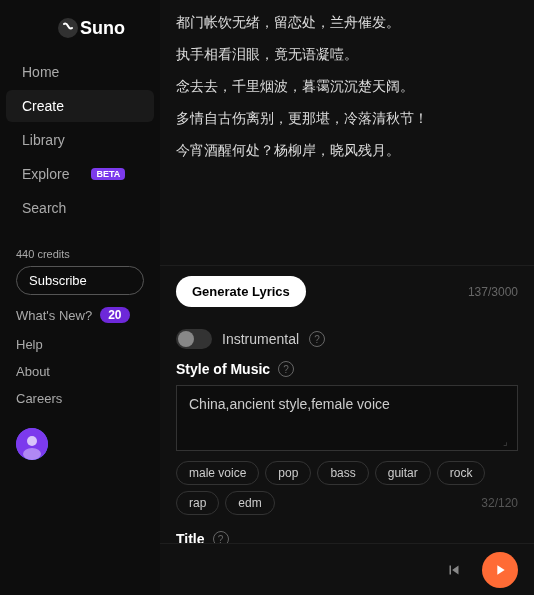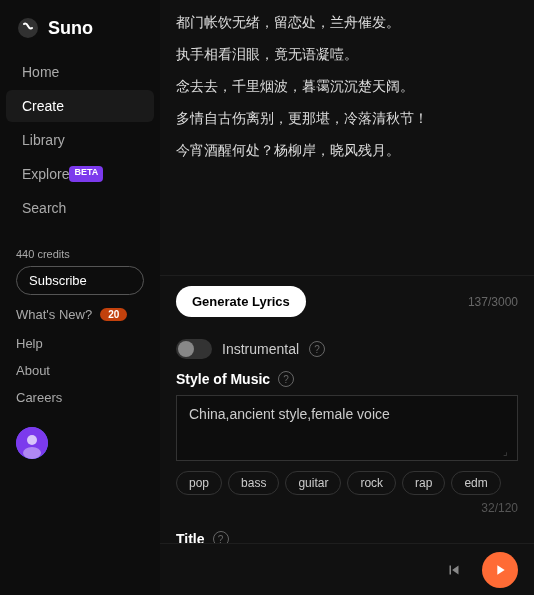--- a/index.html
+++ b/index.html
@@ -20,22 +20,23 @@
       min-width: 160px;
       background: #0d0d0d;
       display: flex;
       flex-direction: column;
       padding: 16px 0;
       gap: 0;
     }
     .sidebar-logo {
       display: flex;
       align-items: center;
-      gap: 8px;
+      gap: 0;
       padding: 0 16px 16px 16px;
+      margin-left: 40px;
     }
     .sidebar-logo-icon {
       width: 24px;
       height: 24px;
     }
     .sidebar-logo-text {
       font-size: 18px;
       font-weight: 700;
       color: #fff;
     }
@@ -52,21 +53,22 @@
       font-weight: 500;
       color: #aaa;
       margin: 0 6px;
     }
     .sidebar-item.active {
       background: #1a1a1a;
       color: #fff;
     }
     .sidebar-item-row {
       display: flex;
-      gap: 0;
+      align-items: center;
+      gap: 22px;
     }
     .beta-badge {
       background: #7c3aed;
       color: #fff;
       font-size: 9px;
       font-weight: 700;
       padding: 1px 5px;
       border-radius: 4px;
       text-transform: uppercase;
     }
@@ -93,23 +95,23 @@
     .whats-new-row {
       display: flex;
       align-items: center;
       gap: 8px;
       padding: 8px 16px;
       font-size: 13px;
       color: #aaa;
       cursor: pointer;
     }
     .badge-red {
-      background: #c2410c;
-      color: #fff;
-      font-size: 10px;
+      background: #6d28d9;
+      color: #fff;
+      font-size: 12px;
       font-weight: 700;
       padding: 1px 8px;
       border-radius: 10px;
     }
     .sidebar-bottom {
       margin-top: 4px;
       display: flex;
       flex-direction: column;
     }
     .sidebar-link {
@@ -458,20 +460,21 @@
   <div class="style-section">
     <div class="style-label-row">
       <span class="style-label">Style of Music</span>
       <div class="help-icon">?</div>
     </div>
     <div class="style-textarea-wrapper">
       <textarea class="style-textarea" rows="2" placeholder="China,ancient style,female voice" style="">China,ancient style,female voice</textarea>
       <div class="resize-handle">⌟</div>
     </div>
     <div class="tags-row">
+      <span class="tag">male voice</span>
       <span class="tag">pop</span>
       <span class="tag">bass</span>
       <span class="tag">guitar</span>
       <span class="tag">rock</span>
       <span class="tag">rap</span>
       <span class="tag">edm</span>
       <span class="char-count-style">32/120</span>
     </div>
   </div>
 

